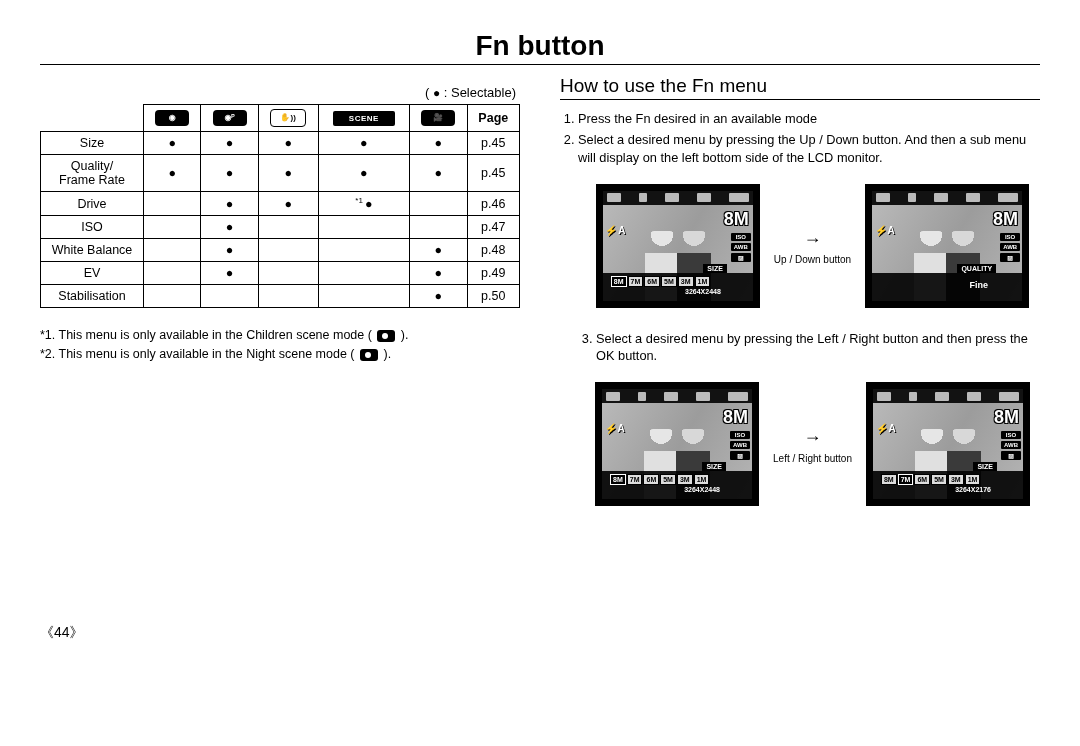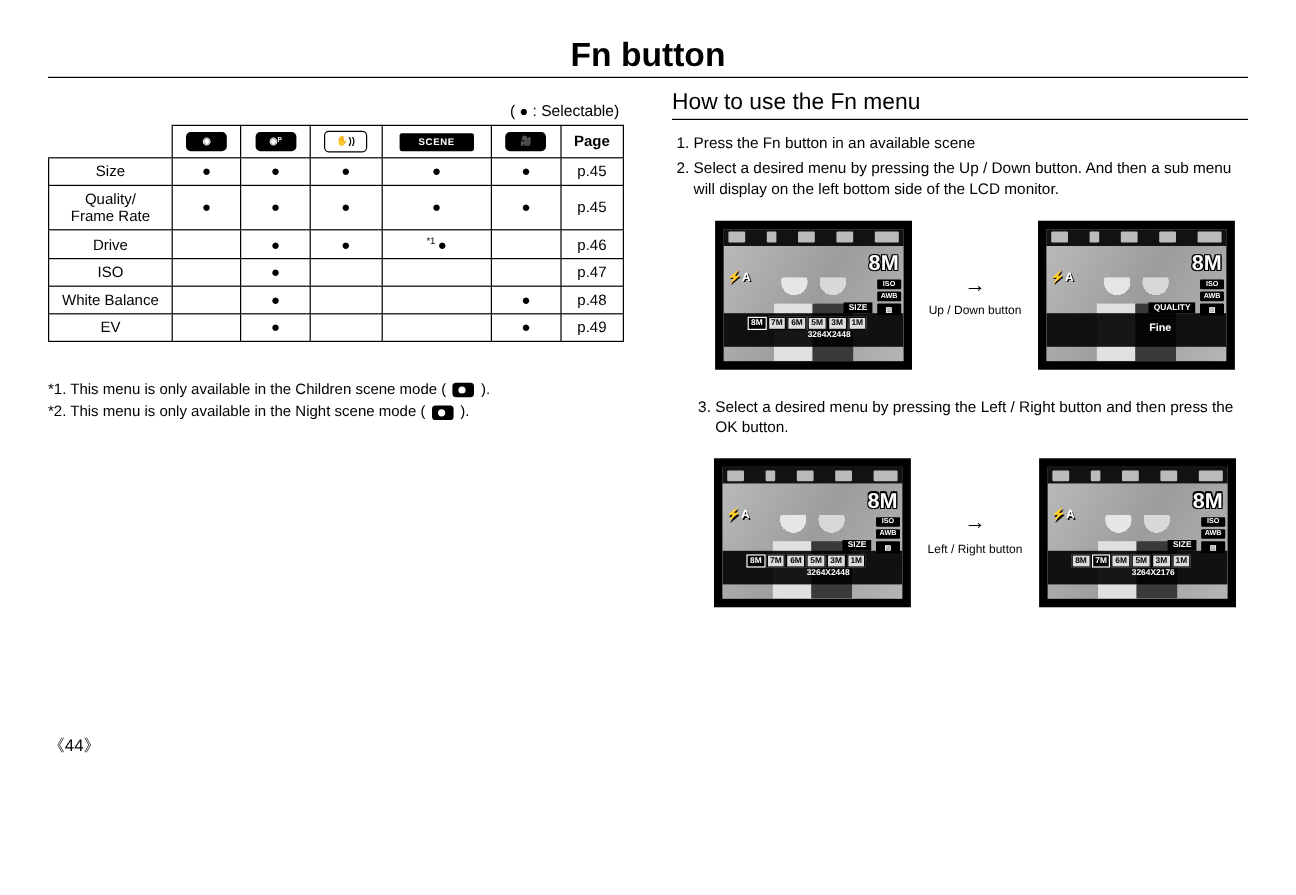--- a/index.html
+++ b/index.html
@@ -72,21 +72,21 @@
     display:inline-block;
     background:#000;
     color:#fff;
     font-size:8px;
     font-weight:bold;
     padding:3px 16px;
     border-radius:2px;
     letter-spacing:0.5px;
   }
   .sup { font-size: 8px; vertical-align: super; margin-right: 2px;}
-  .footnotes { margin-top: 30px; font-size: 12.5px; line-height: 1.5; }
+  .footnotes { margin-top: 18px; font-size: 12.5px; line-height: 1.5; }
   .inline-icon {
     display:inline-block;
     width:18px; height:12px;
     border-radius:3px;
     background:#000;
     vertical-align:middle;
     margin: 0 2px;
     position:relative;
   }
   .inline-icon::after{
@@ -169,23 +169,23 @@
   .lcd .rightcol span{
     display:block; background:#000; color:#fff; font-size:6px; text-align:center;
     padding:1px 0; border-radius:1px; font-weight:bold;
   }
   .lcd .leftcol {
     position:absolute; left:3px; top:34px;
     color:#fff; font-size:10px; font-weight:bold;
     text-shadow: 1px 1px 0 #000;
   }
   .lcd .bottombar {
-    position:absolute; left:0; right:0; bottom:12px; height:26px;
+    position:absolute; left:0; right:0; bottom:0; height:26px;
     background: rgba(0,0,0,0.9);
-    padding: 1px 20px;
+    padding: 1px 8px;
   }
   .lcd .bottombar .label {
     position:absolute; right:26px; top:-9px;
     background:#000; color:#fff; font-size:7px; font-weight:bold;
     padding:1px 4px;
   }
   .lcd .bottombar .sizes {
     display:flex; gap:1px; margin-top:2px;
   }
   .lcd .bottombar .sizes span {
@@ -285,41 +285,50 @@
           </tr>
           <tr>
             <td class="rowlabel">EV</td>
             <td></td>
             <td>●</td>
             <td></td>
             <td></td>
             <td>●</td>
             <td>p.49</td>
           </tr>
+          <tr>
+            <td class="rowlabel">Stabilisation</td>
+            <td></td>
+            <td></td>
+            <td></td>
+            <td></td>
+            <td>●</td>
+            <td>p.50</td>
+          </tr>
         </tbody>
     </table>
 
     <div class="footnotes">
       <div>
         <span>*1. This menu is only available in the Children scene mode ( </span><span class="inline-icon"></span><span> ).</span>
       </div>
       <div>
         <span>*2. This menu is only available in the Night scene mode ( </span><span class="inline-icon"></span><span> ).</span>
       </div>
     </div>
 
     <div class="page-number">《44》</div>
   </div>
 
   <div class="col">
     <h2 class="subhead">How to use the Fn menu</h2>
     <hr class="sub-rule">
 
     <ol class="steps">
-      <li>Press the Fn button in an available scene</li>
+      <li>Press the Fn desired in an available mode</li>
       <li>Select a desired menu by pressing the Up / Down button. And then a sub menu will display on the left bottom side of the LCD monitor.</li>
     </ol>
 
     <div class="screenshots-row">
       <div class="lcd" id="lcd1">
           <div class="topbar">
             <span></span>
             <span style="width:8px"></span>
             <span></span>
             <span></span>

